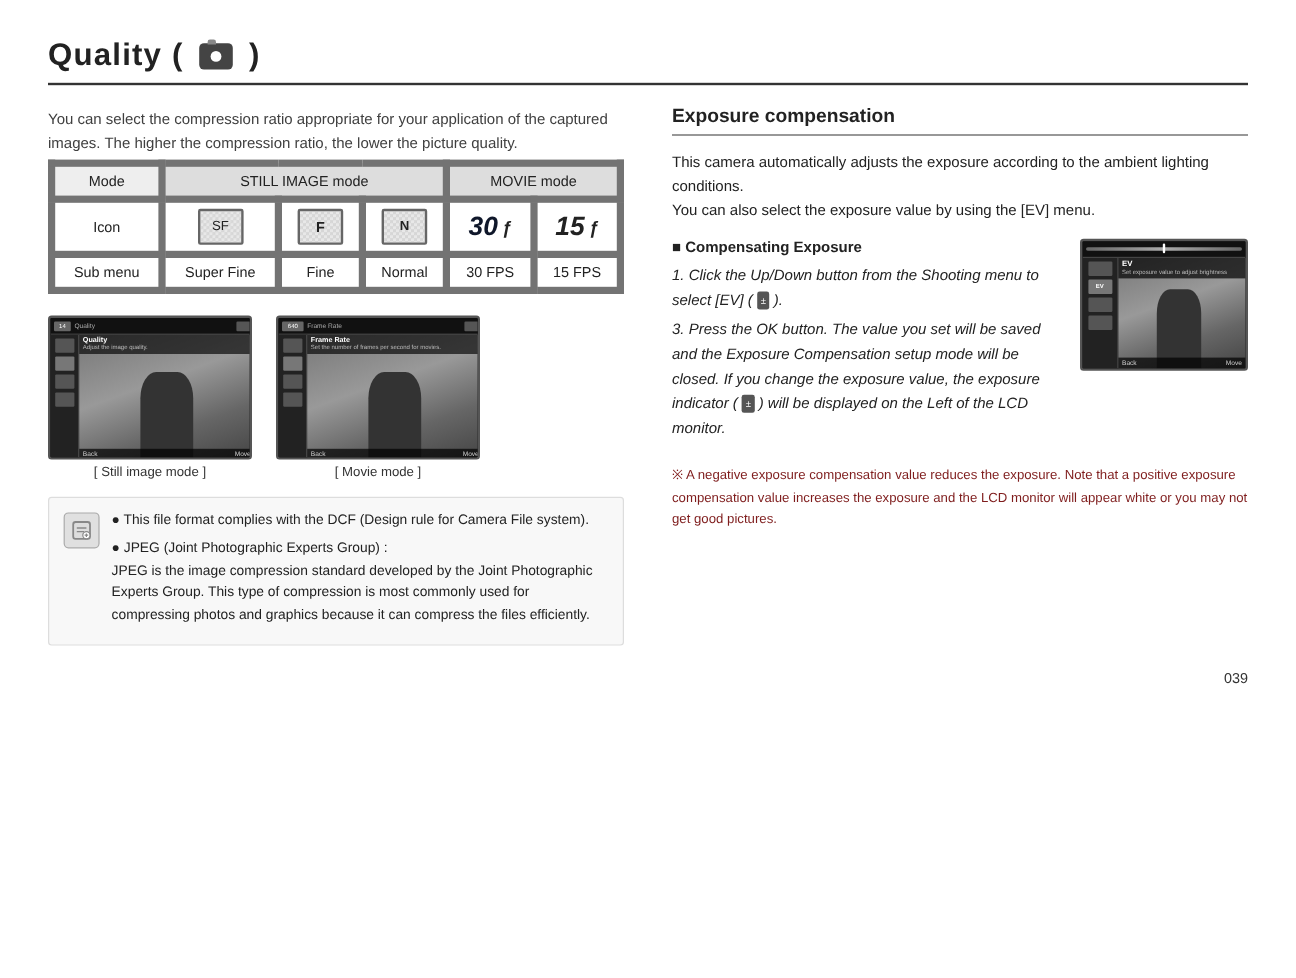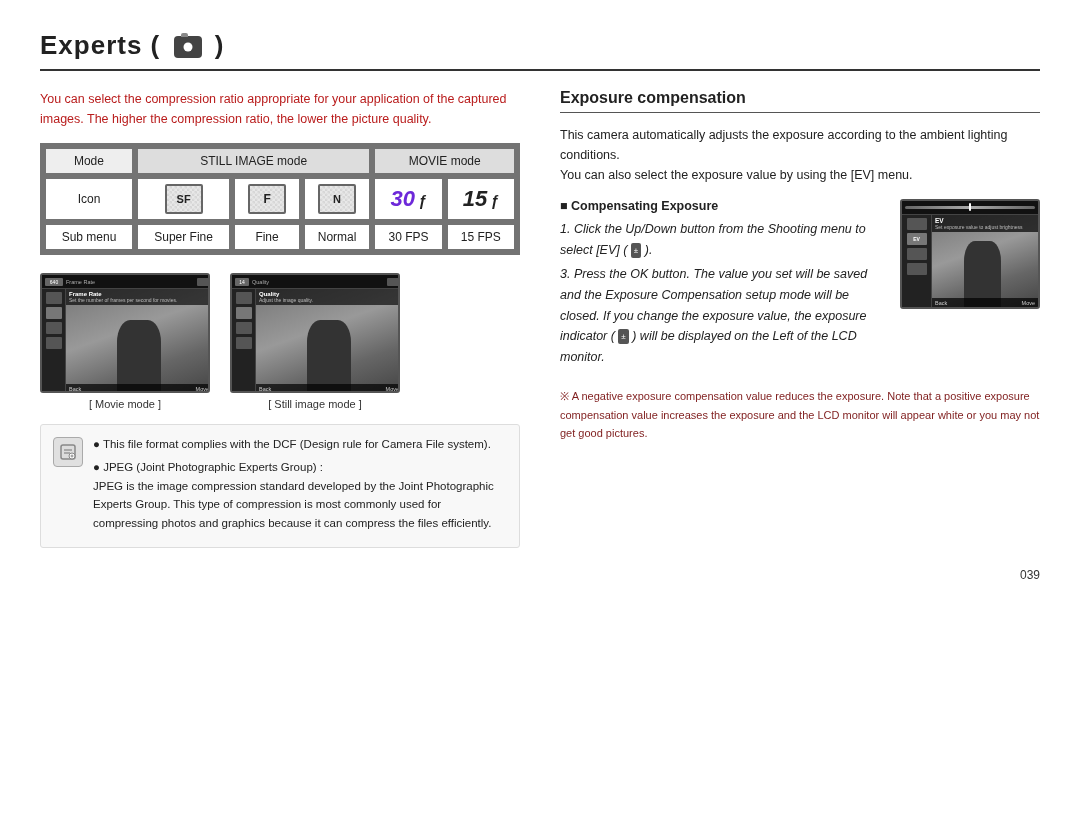--- a/index.html
+++ b/index.html
@@ -42,22 +42,22 @@
       font-size: 16px;
       font-weight: bold;
       border-bottom: 1.5px solid #555;
       padding-bottom: 5px;
       margin-bottom: 12px;
     }
 
     .section-desc {
       font-size: 12.5px;
       line-height: 1.6;
-      margin-bottom: 14px;
-      color: #b91c1c;
+      margin-bottom: 4px;
+      color: #404040;
     }
 
     
     .quality-table {
       width: 100%;
       border-collapse: collapse;
       font-size: 12px;
       margin-bottom: 18px;
     }
     .quality-table th, .quality-table td {
@@ -186,21 +186,21 @@
       font-weight: normal;
       margin-top: 20px;
       color: #333;
     }
   </style>
 </head>
 <body>
 
 <div class="page-header">
   <span class="page-title">
-    <span>Experts (</span>
+    <span>Quality (</span>
     <span style="display:inline-block;width:28px;height:22px;background:#444;border-radius:4px;vertical-align:middle;position:relative;margin:0 5px;">
       <span style="position:absolute;width:9px;height:9px;background:#fff;border-radius:50%;top:50%;left:50%;transform:translate(-50%,-50%);"></span>
       <span style="position:absolute;width:7px;height:4px;background:#444;border:2px solid #888;border-radius:2px 2px 0 0;top:-3px;left:7px;"></span>
     </span>
     <span> )</span>
   </span>
 </div>
 
 <div class="two-col">
 
@@ -215,40 +215,40 @@
           <th colspan="2" class="mode-header">MOVIE mode</th>
         </tr>
       </thead>
       <tbody>
         <tr>
           <td>Icon</td>
 
           <td>
             <div style="display:inline-flex;align-items:center;justify-content:center;width:38px;height:30px;border:2px solid #666;border-radius:2px;background:#e8e8e8;position:relative;overflow:hidden;">
               <div style="position:absolute;top:0;left:0;right:0;bottom:0;background-image:linear-gradient(45deg,#bbb 25%,transparent 25%),linear-gradient(-45deg,#bbb 25%,transparent 25%),linear-gradient(45deg,transparent 75%,#bbb 75%),linear-gradient(-45deg,transparent 75%,#bbb 75%);background-size:5px 5px;background-position:0 0,0 2.5px,2.5px -2.5px,-2.5px 0;opacity:0.4;"></div>
-              <span style="position:relative;z-index:1;font-size:11px;font-weight:bold;color:#222;">SF</span>
+              <span style="position:relative;z-index:1;font-size:11px;font-weight:normal;color:#222;">SF</span>
             </div>
           </td>
 
           <td>
             <div style="display:inline-flex;align-items:center;justify-content:center;width:38px;height:30px;border:2px solid #666;border-radius:2px;background:#e8e8e8;position:relative;overflow:hidden;">
               <div style="position:absolute;top:0;left:0;right:0;bottom:0;background-image:linear-gradient(45deg,#bbb 25%,transparent 25%),linear-gradient(-45deg,#bbb 25%,transparent 25%),linear-gradient(45deg,transparent 75%,#bbb 75%),linear-gradient(-45deg,transparent 75%,#bbb 75%);background-size:5px 5px;background-position:0 0,0 2.5px,2.5px -2.5px,-2.5px 0;opacity:0.4;"></div>
               <span style="position:relative;z-index:1;font-size:12px;font-weight:bold;color:#222;">F</span>
             </div>
           </td>
 
           <td>
             <div style="display:inline-flex;align-items:center;justify-content:center;width:38px;height:30px;border:2px solid #666;border-radius:2px;background:#e8e8e8;position:relative;overflow:hidden;">
               <div style="position:absolute;top:0;left:0;right:0;bottom:0;background-image:linear-gradient(45deg,#bbb 25%,transparent 25%),linear-gradient(-45deg,#bbb 25%,transparent 25%),linear-gradient(45deg,transparent 75%,#bbb 75%),linear-gradient(-45deg,transparent 75%,#bbb 75%);background-size:5px 5px;background-position:0 0,0 2.5px,2.5px -2.5px,-2.5px 0;opacity:0.4;"></div>
               <span style="position:relative;z-index:1;font-size:11px;font-weight:bold;color:#222;">N</span>
             </div>
           </td>
 
           <td>
-            <span style="font-size:22px;font-style:italic;font-weight:bold;color:#6d28d9;">30</span>
+            <span style="font-size:22px;font-style:italic;font-weight:bold;color:#0f172a;">30</span>
             <span style="font-size:15px;font-style:italic;font-weight:bold;color:#222;vertical-align:top;margin-top:6px;display:inline-block;">ƒ</span>
           </td>
 
           <td>
             <span style="font-size:22px;font-style:italic;font-weight:bold;color:#222;">15</span>
             <span style="font-size:15px;font-style:italic;font-weight:bold;color:#222;vertical-align:top;margin-top:6px;display:inline-block;">ƒ</span>
           </td>
         </tr>
         <tr>
           <td>Sub menu</td>
@@ -261,20 +261,59 @@
       </tbody>
     </table>
 
     <div class="screen-mockups">
 
       <div class="screen-mockup">
         <div class="mockup-frame">
           <div class="mockup-frame" style="width:170px;height:118px;border:none;border-radius:0;background:#1a1a1a;">
 
             <div style="background:#111;height:14px;display:flex;align-items:center;padding:0 3px;gap:3px;border-bottom:1px solid #444;">
+              <div style="width:14px;height:8px;background:#666;border-radius:1px;font-size:5px;color:#fff;display:flex;align-items:center;justify-content:center;">14</div>
+              <div style="font-size:5.5px;color:#aaa;flex:1;">Quality</div>
+              <div style="width:12px;height:8px;background:#555;border-radius:1px;"></div>
+            </div>
+            <div style="display:flex;height:calc(100% - 14px);">
+
+              <div style="width:24px;background:#222;border-right:1px solid #444;display:flex;flex-direction:column;align-items:center;padding:3px 0;gap:3px;">
+                <div style="width:16px;height:12px;background:#555;border-radius:1px;"></div>
+                <div style="width:16px;height:12px;background:#777;border-radius:1px;"></div>
+                <div style="width:16px;height:12px;background:#555;border-radius:1px;"></div>
+                <div style="width:16px;height:12px;background:#555;border-radius:1px;"></div>
+              </div>
+
+              <div style="flex:1;position:relative;">
+                <div style="position:absolute;top:0;left:0;right:0;bottom:0;background:linear-gradient(160deg,#777 0%,#999 40%,#666 70%,#444 100%);">
+                  <div style="position:absolute;bottom:0;left:35%;width:30%;height:70%;background:#333;border-radius:30% 30% 0 0;"></div>
+                </div>
+
+                <div style="position:absolute;top:0;left:0;right:0;background:rgba(0,0,0,0.65);padding:2px 3px;">
+                  <div style="font-size:6px;color:#fff;font-weight:bold;">Quality</div>
+                  <div style="font-size:5px;color:#bbb;">Adjust the image quality.</div>
+                </div>
+
+                <div style="position:absolute;bottom:0;left:0;right:0;background:rgba(0,0,0,0.7);padding:1.5px 3px;display:flex;justify-content:space-between;">
+                  <span style="font-size:5.5px;color:#ccc;">Back</span>
+                  <span style="font-size:5.5px;color:#ccc;">Move</span>
+                </div>
+              </div>
+            </div>
+          </div>
+        </div>
+        <div class="mockup-label">[ Still image mode ]</div>
+      </div>
+
+      <div class="screen-mockup">
+        <div class="mockup-frame">
+          <div class="mockup-frame" style="width:170px;height:118px;border:none;border-radius:0;background:#1a1a1a;">
+
+            <div style="background:#111;height:14px;display:flex;align-items:center;padding:0 3px;gap:3px;border-bottom:1px solid #444;">
               <div style="width:18px;height:8px;background:#666;border-radius:1px;font-size:5px;color:#fff;display:flex;align-items:center;justify-content:center;">640</div>
               <div style="font-size:5.5px;color:#aaa;flex:1;">Frame Rate</div>
               <div style="width:12px;height:8px;background:#555;border-radius:1px;"></div>
             </div>
             <div style="display:flex;height:calc(100% - 14px);">
 
               <div style="width:24px;background:#222;border-right:1px solid #444;display:flex;flex-direction:column;align-items:center;padding:3px 0;gap:3px;">
                 <div style="width:16px;height:12px;background:#555;border-radius:1px;"></div>
                 <div style="width:16px;height:12px;background:#777;border-radius:1px;"></div>
                 <div style="width:16px;height:12px;background:#555;border-radius:1px;"></div>
@@ -293,59 +332,20 @@
 
                 <div style="position:absolute;bottom:0;left:0;right:0;background:rgba(0,0,0,0.7);padding:1.5px 3px;display:flex;justify-content:space-between;">
                   <span style="font-size:5.5px;color:#ccc;">Back</span>
                   <span style="font-size:5.5px;color:#ccc;">Move</span>
                 </div>
               </div>
             </div>
           </div>
         </div>
         <div class="mockup-label">[ Movie mode ]</div>
-      </div>
-
-      <div class="screen-mockup">
-        <div class="mockup-frame">
-          <div class="mockup-frame" style="width:170px;height:118px;border:none;border-radius:0;background:#1a1a1a;">
-
-            <div style="background:#111;height:14px;display:flex;align-items:center;padding:0 3px;gap:3px;border-bottom:1px solid #444;">
-              <div style="width:14px;height:8px;background:#666;border-radius:1px;font-size:5px;color:#fff;display:flex;align-items:center;justify-content:center;">14</div>
-              <div style="font-size:5.5px;color:#aaa;flex:1;">Quality</div>
-              <div style="width:12px;height:8px;background:#555;border-radius:1px;"></div>
-            </div>
-            <div style="display:flex;height:calc(100% - 14px);">
-
-              <div style="width:24px;background:#222;border-right:1px solid #444;display:flex;flex-direction:column;align-items:center;padding:3px 0;gap:3px;">
-                <div style="width:16px;height:12px;background:#555;border-radius:1px;"></div>
-                <div style="width:16px;height:12px;background:#777;border-radius:1px;"></div>
-                <div style="width:16px;height:12px;background:#555;border-radius:1px;"></div>
-                <div style="width:16px;height:12px;background:#555;border-radius:1px;"></div>
-              </div>
-
-              <div style="flex:1;position:relative;">
-                <div style="position:absolute;top:0;left:0;right:0;bottom:0;background:linear-gradient(160deg,#777 0%,#999 40%,#666 70%,#444 100%);">
-                  <div style="position:absolute;bottom:0;left:35%;width:30%;height:70%;background:#333;border-radius:30% 30% 0 0;"></div>
-                </div>
-
-                <div style="position:absolute;top:0;left:0;right:0;background:rgba(0,0,0,0.65);padding:2px 3px;">
-                  <div style="font-size:6px;color:#fff;font-weight:bold;">Quality</div>
-                  <div style="font-size:5px;color:#bbb;">Adjust the image quality.</div>
-                </div>
-
-                <div style="position:absolute;bottom:0;left:0;right:0;background:rgba(0,0,0,0.7);padding:1.5px 3px;display:flex;justify-content:space-between;">
-                  <span style="font-size:5.5px;color:#ccc;">Back</span>
-                  <span style="font-size:5.5px;color:#ccc;">Move</span>
-                </div>
-              </div>
-            </div>
-          </div>
-        </div>
-        <div class="mockup-label">[ Still image mode ]</div>
       </div>
     </div>
 
     <div class="note-box">
       <div class="note-icon">
         <svg width="18" height="18" viewBox="0 0 18 18" fill="none">
           <rect x="2" y="2" width="14" height="14" rx="2" fill="#ddd" stroke="#888" stroke-width="1.5"></rect>
           <line x1="5" y1="7" x2="13" y2="7" stroke="#888" stroke-width="1.2"></line>
           <line x1="5" y1="10" x2="11" y2="10" stroke="#888" stroke-width="1.2"></line>
           <circle cx="13" cy="13" r="3" fill="#fff" stroke="#888" stroke-width="1"></circle>

